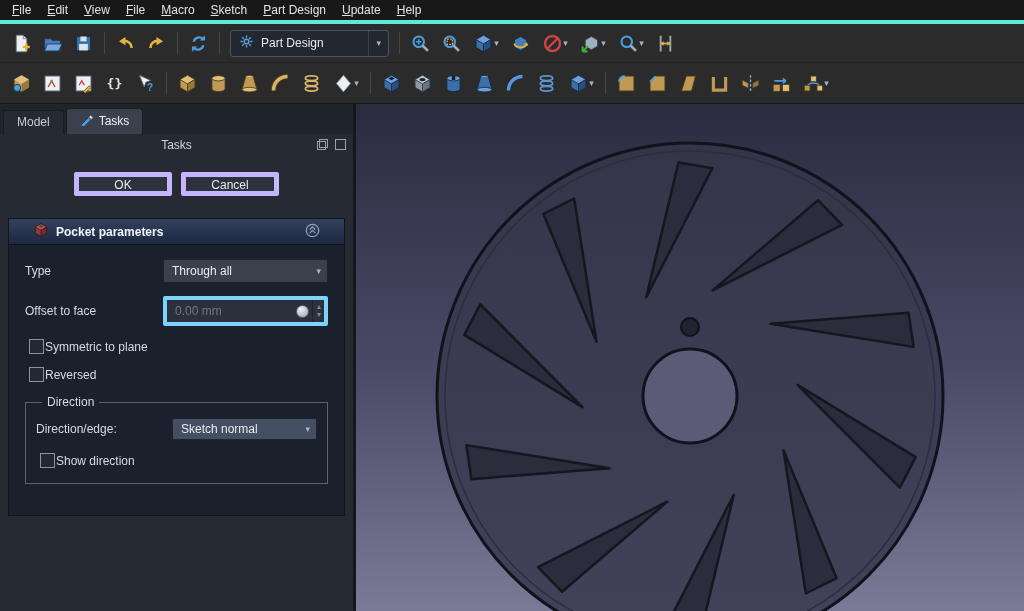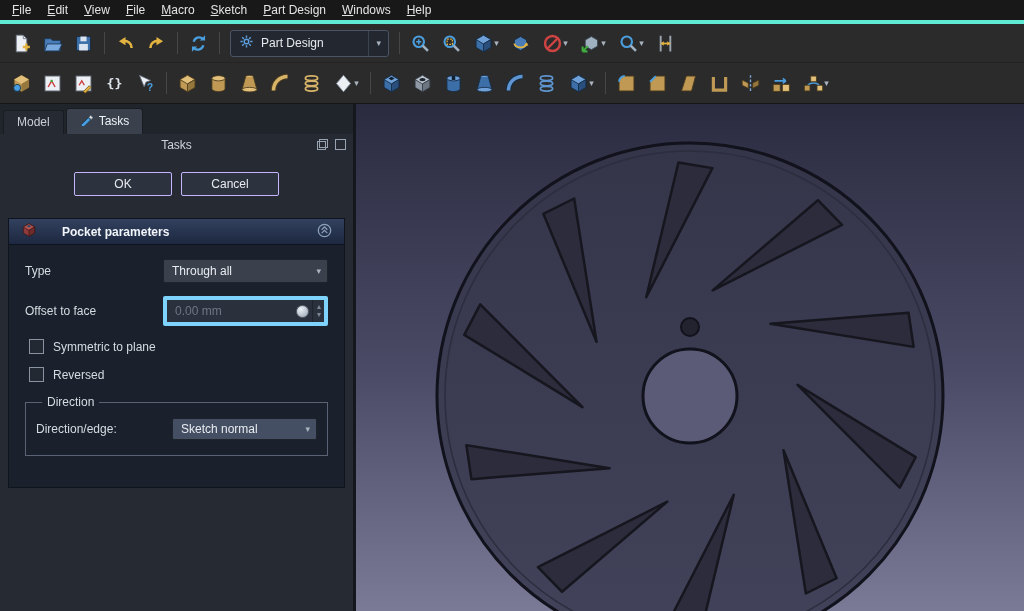--- a/index.html
+++ b/index.html
@@ -39,43 +39,43 @@
   .tasks-header,.report-bar{height:21px;display:flex;align-items:center;position:relative;color:#cdd3db;}
   .th-title{flex:1;text-align:center;}
   .win-btns{position:absolute;right:7px;top:0;bottom:0;display:flex;align-items:center;gap:7px;}
   .win-sq{width:9px;height:9px;border:1px solid #98a2b0;display:inline-block;background:transparent;}
   .win-float{position:relative;width:11px;height:11px;}
   .win-float::before{content:"";position:absolute;left:0;bottom:0;width:7px;height:7px;border:1px solid #98a2b0;background:#262b33;}
   .win-float::after{content:"";position:absolute;right:0;top:0;width:7px;height:7px;border:1px solid #98a2b0;}
   .win-x{color:#d05050;font-weight:bold;font-size:14px;line-height:1;}
   
   .btn-row{display:flex;justify-content:center;gap:9px;margin-top:17px;}
-  .btn{width:98px;height:24px;background:#2d333e;border:1px solid #c4b5fd;border-radius:2px;
+  .btn{width:98px;height:24px;background:#2d333e;border:5px solid #c4b5fd;border-radius:2px;
        color:#e8ebf0;font-size:12px;font-family:inherit;}
   
   .task-box{margin:22px 8px 0;background:#1b212c;border:1px solid #10141c;}
-  .task-box-header{height:25px;display:flex;align-items:center;gap:25px;padding:0 12px;
+  .task-box-header{height:25px;display:flex;align-items:center;gap:7px;padding:0 24px;
        background:linear-gradient(180deg,#32415f,#1d2840);border-bottom:1px solid #0e1320;}
   .pp-title{font-weight:bold;color:#f1f4f8;flex:1;}
   .form{padding:14px 16px 16px;}
   .frow{display:flex;align-items:center;margin-bottom:13px;}
   .frow > label{flex:0 0 138px;color:#d6dbe2;}
   .combo{flex:1;height:22px;background:#3a414d;border:1px solid #1f242c;border-radius:2px;
          display:flex;align-items:center;padding:0 18px 0 8px;color:#e8ebf0;position:relative;}
   .combo.small{height:20px;background:#454f63;text-align:center;}
   .c-arrow{position:absolute;right:6px;font-size:9px;color:#aab4c0;}
   .spin{flex:1;height:22px;background:#2b313c;border:4px solid #7dd3fc;border-radius:2px;
         display:flex;align-items:center;padding:0 3px 0 8px;color:#6d7685;position:relative;}
   .spin-val{flex:1;}
   .knob{width:11px;height:11px;border-radius:50%;flex:none;margin-right:3px;
         background:radial-gradient(circle at 35% 30%,#eef2f7,#95a0b0);border:1px solid #5c6673;}
   .spin-btns{display:flex;flex-direction:column;justify-content:center;border-left:1px solid #1f242c;
              padding-left:4px;height:100%;}
   .sb{font-size:8px;line-height:8px;color:#7d8694;}
-  .chk{display:flex;align-items:center;gap:9px;margin:0 0 13px 4px;color:#d6dbe2;}
+  .chk{display:flex;align-items:center;gap:1px;margin:0 0 13px 4px;color:#d6dbe2;}
   .box{width:13px;height:13px;flex:none;border:1px solid #8a93a2;background:#232933;
        display:inline-flex;align-items:center;justify-content:center;font-size:11px;color:#cfe0f4;}
   .box.checked::after{content:"\2713";}
   .group{border:1px solid #5a6373;margin:2px 0 15px;padding:9px 10px 2px;}
   .group legend{padding:0 5px;margin-left:6px;color:#d6dbe2;font-size:12px;}
   .group .frow > label{flex:0 0 136px;}
   .chk.last{margin-bottom:2px;}
   
   .report-bar{position:absolute;left:0;right:0;bottom:6px;background:#262b33;}
   .report-strip{position:absolute;left:0;right:0;bottom:0;height:6px;background:#1d222a;
@@ -88,21 +88,21 @@
 <div class="app" style="--vp-top: #2b2b40; --vp-mid: #4a4a66; --vp-bot: #8b8ba8;">
 
   <div class="menubar" id="menubar">
       <span class="menu-item">File</span>
       <span class="menu-item">Edit</span>
       <span class="menu-item">View</span>
       <span class="menu-item">File</span>
       <span class="menu-item">Macro</span>
       <span class="menu-item">Sketch</span>
       <span class="menu-item">Part Design</span>
-      <span class="menu-item">Windows</span>
+      <span class="menu-item">Update</span>
       <span class="menu-item">Help</span>
     </div>
 
   <div class="toolbar" id="toolbar1">
     <span class="tb-seq" id="tb1a">
         <span class="tb-btn">
           <svg viewBox="0 0 24 24" width="21" height="21">
             <path d="M6 2.5h8l4 4V21.5H6z" fill="#eceff4" stroke="#6b7683"></path>
             <path d="M14 2.5v4h4" fill="none" stroke="#6b7683"></path>
             <path d="M13.5 16h8M17.5 12v8" stroke="#e3b341" stroke-width="2.6"></path>
@@ -477,20 +477,24 @@
 
           <fieldset class="group">
             <legend>Direction</legend>
             <div class="frow">
               <label>Direction/edge:</label>
               <div class="combo small">
                 <span>Sketch normal</span>
                 <span class="c-arrow">▾</span>
               </div>
             </div>
+            <label class="chk">
+              <span class="box"></span>
+              <span>Show direction</span>
+            </label>
           </fieldset>
 
 
         </div>
       </div>
 
       <div class="report-bar">
         <span class="win-btns">
           <span class="win-sq"></span>
           <span class="win-float"></span>

